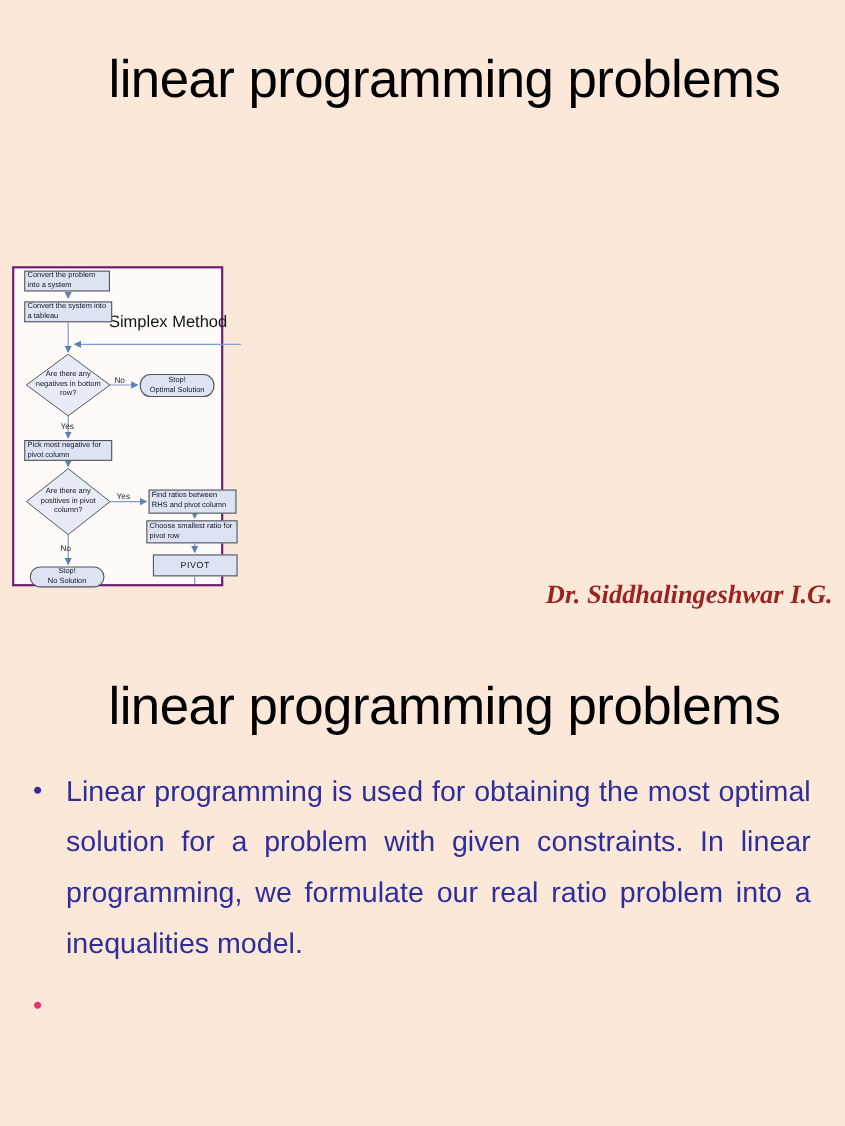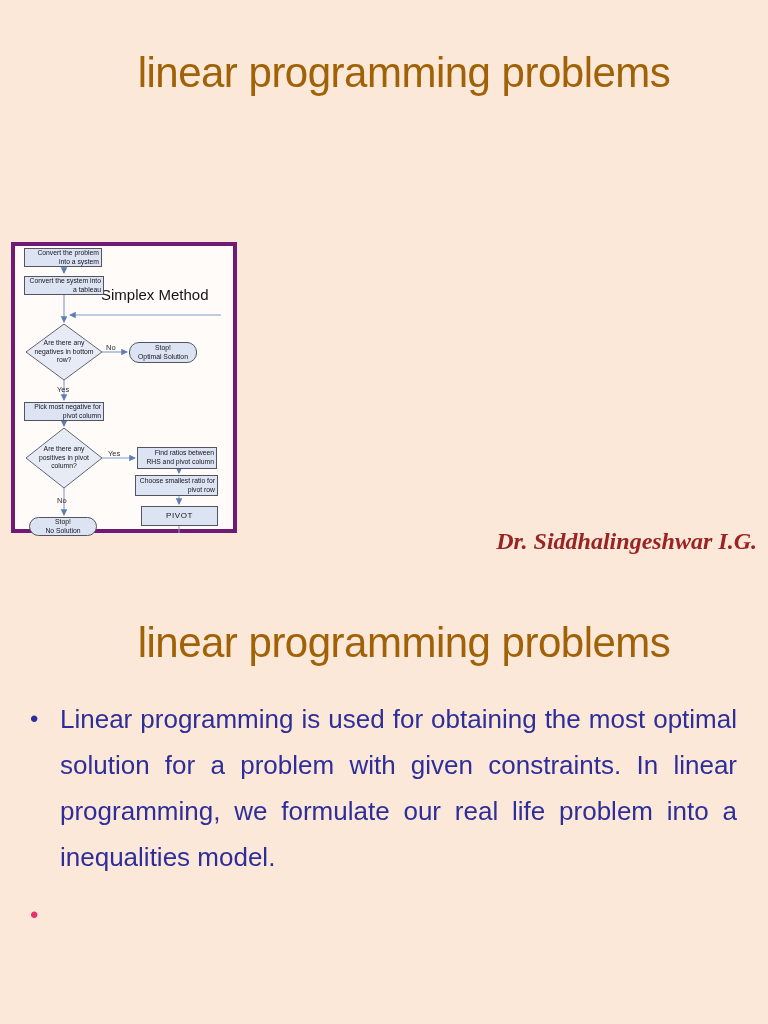--- a/index.html
+++ b/index.html
@@ -9,39 +9,39 @@
     font-family:"Liberation Sans",sans-serif;
     position:relative;overflow:hidden;
   }
   .slide{position:absolute;left:0;width:768px;}
   #slide1{top:0;height:576px;}
   #slide2{top:576px;height:448px;}
 
   .slide-title{
     position:absolute;left:0;width:728px;padding-left:40px;
     text-align:center;
-    font-size:42px;line-height:46px;font-weight:300;
-    color:#a16207;letter-spacing:-0.5px;
+    font-size:48px;line-height:46px;font-weight:300;
+    color:#000000;letter-spacing:-0.5px;
   }
   #title-line-1{top:50px;}
   #title-line-2{top:149px;}
   #slide2-title{top:44px;}
 
   
   #flowchart{
     position:absolute;left:11px;top:242px;
-    width:226px;height:291px;box-sizing:border-box;
-    background:#fefbf8;border:4px solid #701a75;
+    width:192px;height:291px;box-sizing:border-box;
+    background:#fefbf8;border:2px solid #701a75;
   }
   #fc-svg{position:absolute;left:0;top:0;width:206px;height:287px;}
   .fc-node{
     position:absolute;box-sizing:border-box;
     background:#dce3f2;border:1px solid #53545f;
     display:flex;align-items:center;justify-content:center;
-    text-align:right;font-size:6.8px;line-height:1.3;
+    text-align:left;font-size:6.8px;line-height:1.3;
     color:#15151d;padding:1px 2px;
   }
   .fc-stadium{border-radius:10px;flex-direction:column;}
   .fc-diamond-text{
     position:absolute;display:flex;align-items:center;justify-content:center;
     text-align:center;font-size:6.8px;line-height:1.3;color:#15151d;
   }
   .fc-edge-label{position:absolute;font-size:7.5px;color:#2b2b33;}
   #fc-title{
     position:absolute;left:86px;top:40px;width:120px;
@@ -142,21 +142,21 @@
 </div>
 
 <div class="slide" id="slide2">
 
   <div class="slide-title" id="slide2-title">linear programming problems</div>
 
   <div id="bullet-list">
 
     <div class="bullet-item bullet-navy">
       <span class="bullet-dot">•</span>
-      <span><span class="b">Linear programming</span><span> is used for obtaining the most optimal solution for a </span><span class="b">problem</span><span> with given constraints. In </span><span class="b">linear programming</span><span>, we formulate our real life </span><span class="b">problem</span><span> into a inequalities model.</span></span>
+      <span><span class="b">Linear programming</span><span> is used for obtaining the most optimal solution for a </span><span class="b">problem</span><span> with given constraints. In </span><span class="b">linear programming</span><span>, we formulate our real ratio </span><span class="b">problem</span><span> into a inequalities model.</span></span>
     </div>
 
     <div class="bullet-item bullet-pink">
       <span class="bullet-dot">•</span>
     </div>
 
   </div>
 </div>
 
 </body></html>

